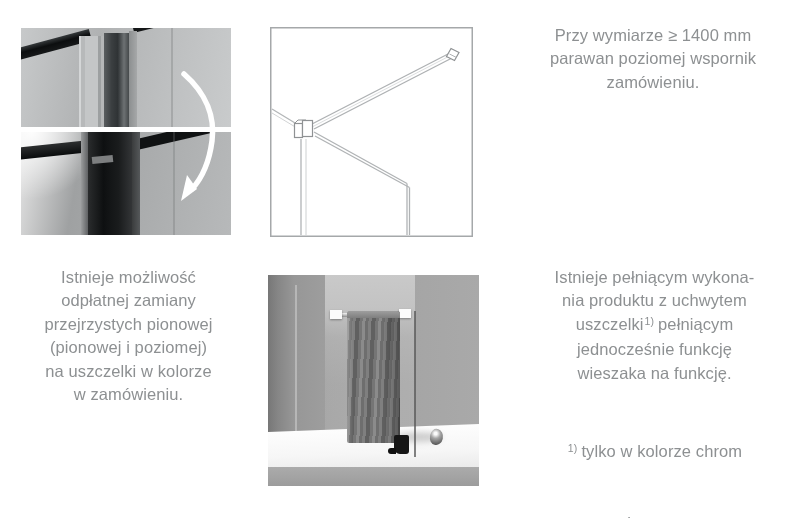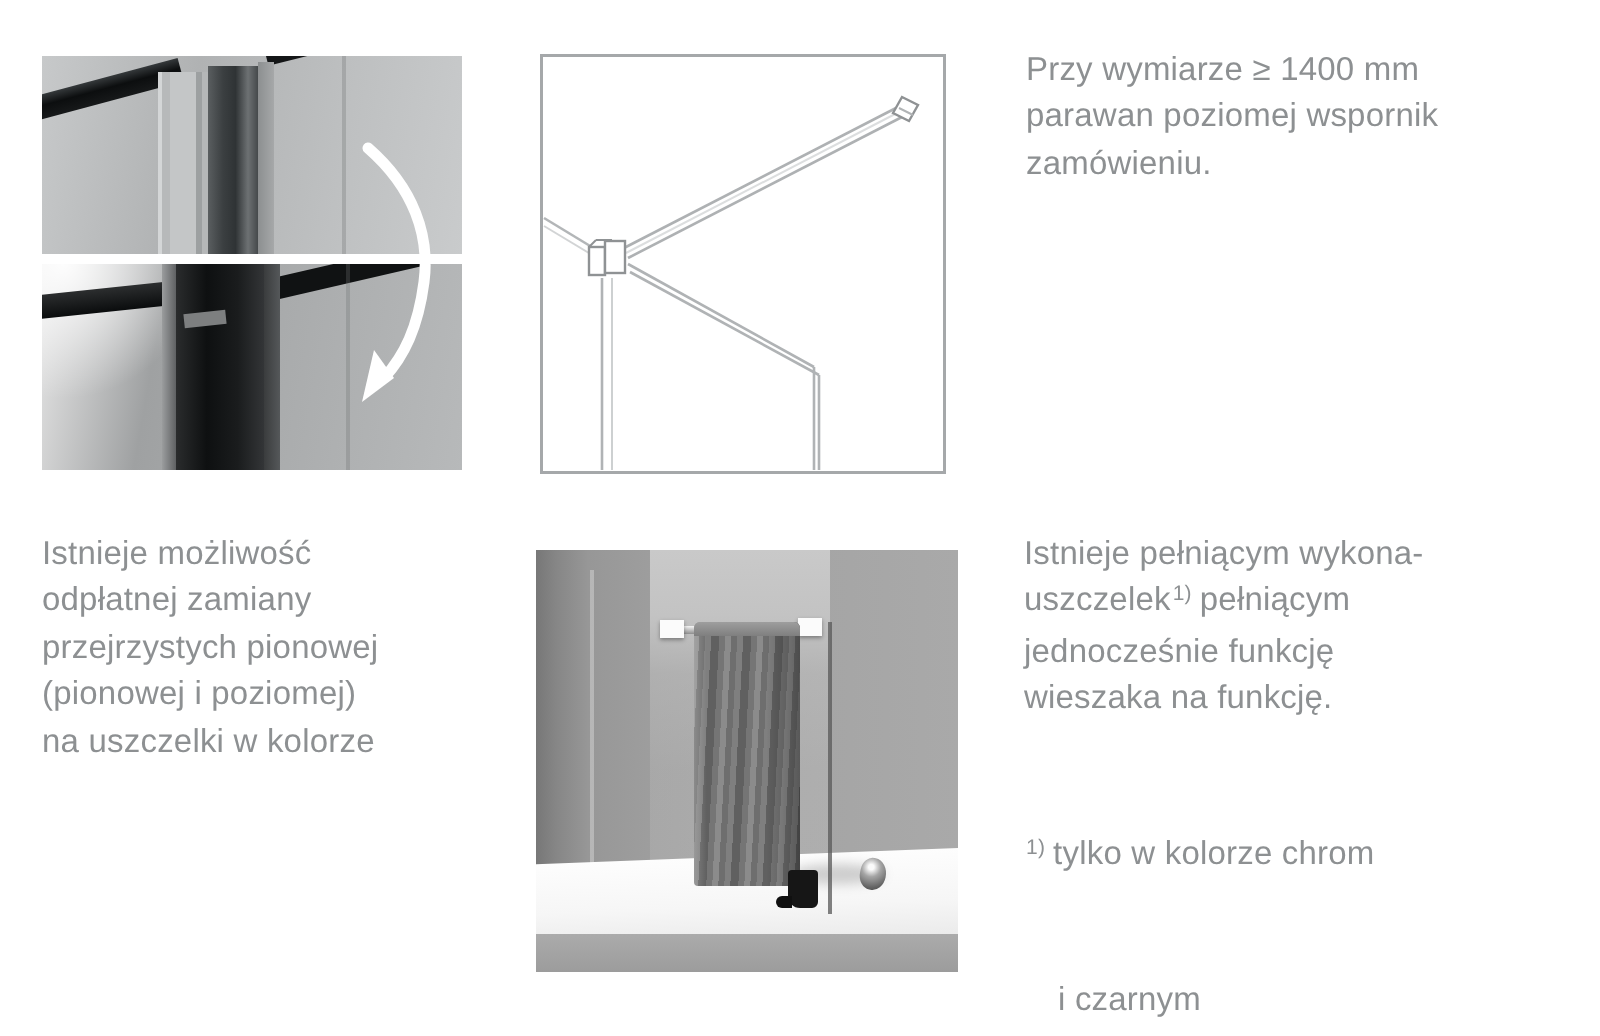--- a/index.html
+++ b/index.html
@@ -5,21 +5,21 @@
   html,body{margin:0;padding:0;}
   body{
     width:800px;height:518px;position:relative;overflow:hidden;
     background:#ffffff;
     font-family:"Liberation Sans","DejaVu Sans",sans-serif;
   }
   .note{
     position:absolute;color:#8d9092;font-size:16.5px;line-height:23.4px;
     letter-spacing:0.1px;font-weight:400;
   }
-  .note div{white-space:pre;}
+  .note div{white-space:pre;text-align:center;}
   .sup{font-size:10.5px;position:relative;top:-5px;margin:0 4px 0 1px;}
   .fn-block{margin-top:8px;}
   .fn-indent{padding-left:17px;}
 
   
   .photos{position:absolute;left:21px;top:28px;width:210px;height:207px;}
   .photo{position:relative;width:210px;overflow:hidden;}
   .photo-top{height:99px;background:linear-gradient(100deg,#c7c9ca 0%,#b0b2b3 35%,#bec0c1 70%,#c9cbcc 100%);}
   .photo-bottom{margin-top:5px;height:103px;background:linear-gradient(100deg,#e6e6e6 0%,#9fa1a2 28%,#a9abac 55%,#b7b9ba 100%);}
   .hl-corner{position:absolute;inset:0;background:radial-gradient(circle at 5% 0%,rgba(255,255,255,0.95) 0%,rgba(255,255,255,0) 30%);}
@@ -77,21 +77,21 @@
   .bt-glass-edge{position:absolute;left:146px;top:36px;width:2px;height:146px;background:rgba(88,88,88,0.75);}
   .bt-bracket{position:absolute;left:126px;top:160px;width:15px;height:19px;background:#161616;
     border-radius:2px 2px 3px 6px;}
   .bt-bracket::after{content:"";position:absolute;left:-6px;bottom:0;width:8px;height:6px;background:#101010;
     border-radius:3px 0 0 3px;}
   .bt-faucet{position:absolute;left:162px;top:154px;width:13px;height:16px;transform:rotate(12deg);
     border-radius:45% 55% 50% 50%;
     background:radial-gradient(circle at 38% 30%,#fafafa 10%,#a5a5a5 35%,#616161 75%,#4a4a4a);}
 
   .note-bracket{left:513px;top:24px;width:280px;}
-  .note-seals{left:21px;top:266px;width:235px;}
+  .note-seals{left:11px;top:266px;width:235px;}
   .note-rail{left:512px;top:266px;width:285px;}
 </style>
 </head>
 <body>
 
 <figure class="photos" style="margin:0">
   <div class="photo photo-top">
     <div class="band p1-band-l"></div>
     <div class="band p1-band-r"></div>
     <div class="p1-flange-l"></div>
@@ -146,39 +146,41 @@
   <div>parawan poziomej wspornik</div>
   <div>zamówieniu.</div>
 </div>
 
 <div class="note note-seals">
   <div>Istnieje możliwość</div>
   <div>odpłatnej zamiany</div>
   <div>przejrzystych pionowej</div>
   <div>(pionowej i poziomej)</div>
   <div>na uszczelki w kolorze</div>
+  <div>w zamówieniu.</div>
 </div>
 
 <figure class="btphoto" style="margin:0">
   <div class="bt-corner-line"></div>
   <div class="bt-glass"></div>
   <div class="bt-tub"></div>
   <div class="bt-floor"></div>
   <div class="bt-shadow"></div>
   <div class="bt-rail"></div>
   <div class="bt-cap bt-cap-left"></div>
   <div class="bt-cap bt-cap-right"></div>
   <div class="bt-towel"></div>
   <div class="bt-glass-edge"></div>
   <div class="bt-bracket"></div>
   <div class="bt-faucet"></div>
 </figure>
 
 <div class="note note-rail">
   <div>Istnieje pełniącym wykona-</div>
-  <div><span>uszczelek</span><span class="sup">1)</span><span>pełniącym</span></div>
+  <div>nia produktu z uchwytem</div>
+  <div><span>uszczelki</span><span class="sup">1)</span><span>pełniącym</span></div>
   <div>jednocześnie funkcję</div>
   <div>wieszaka na funkcję.</div>
   <div class="fn-block">
     <div><span class="sup">1)</span><span>tylko w kolorze chrom</span></div>
     <div class="fn-indent"><span>i czarnym</span></div>
   </div>
 </div>
 
 </body></html>

